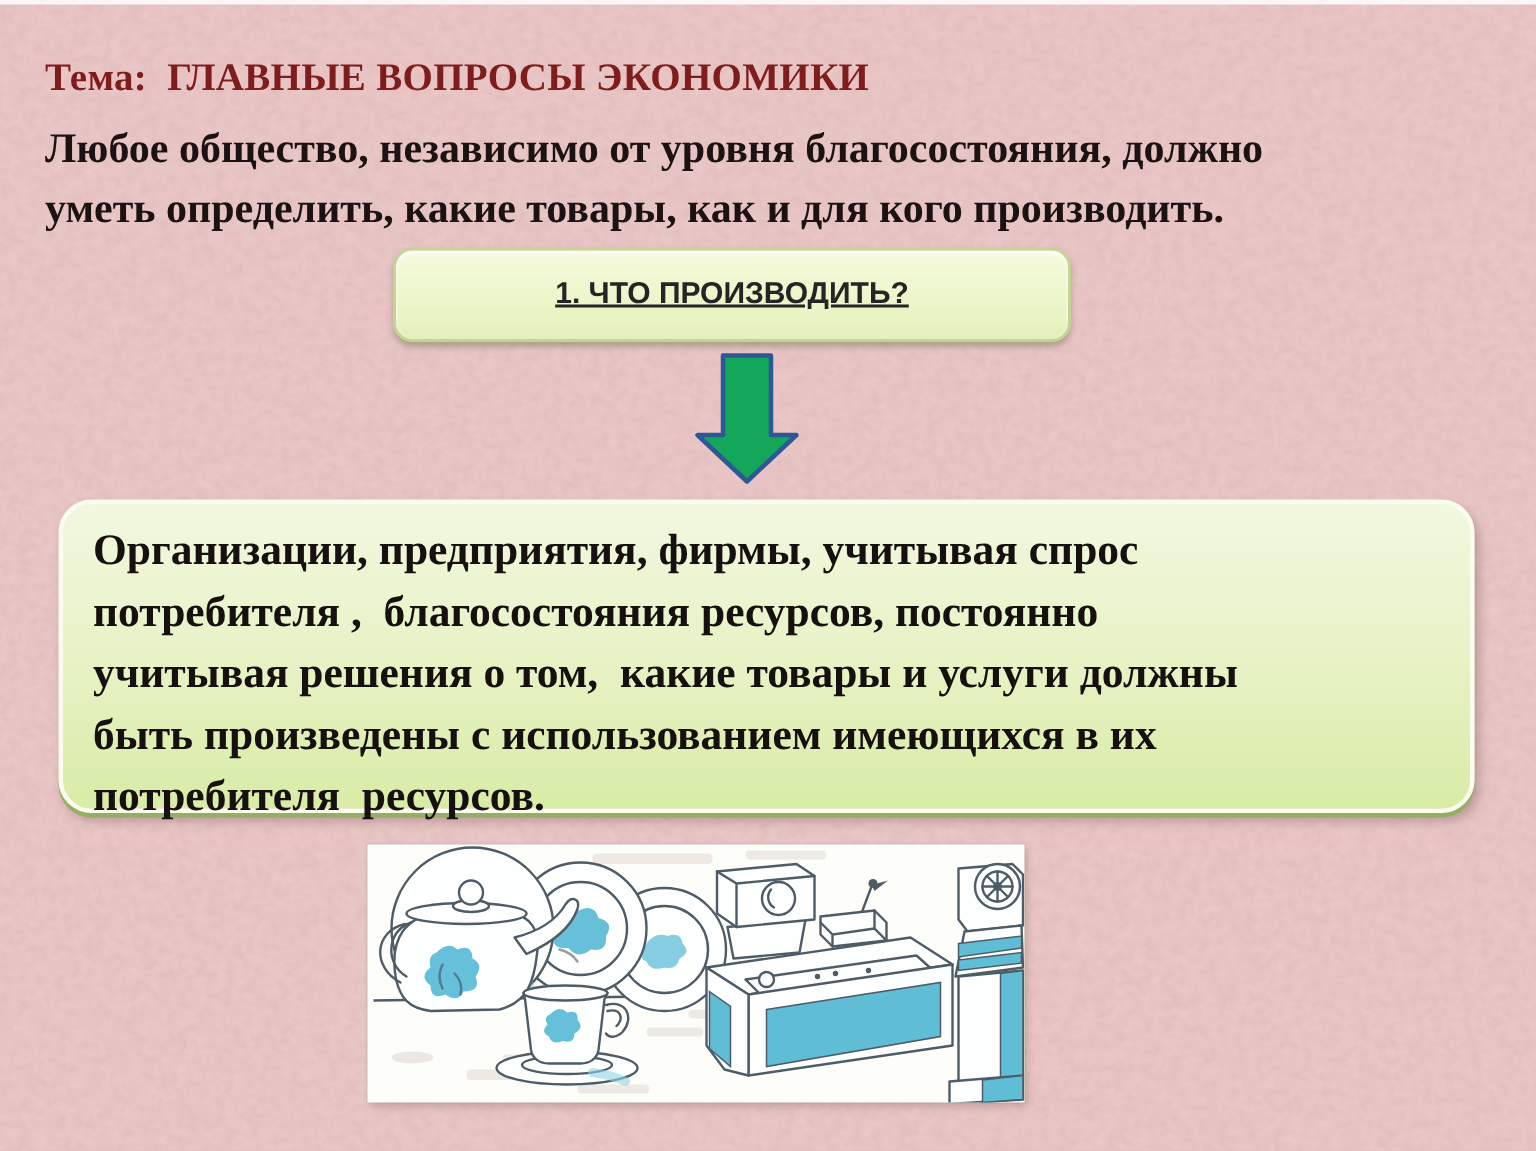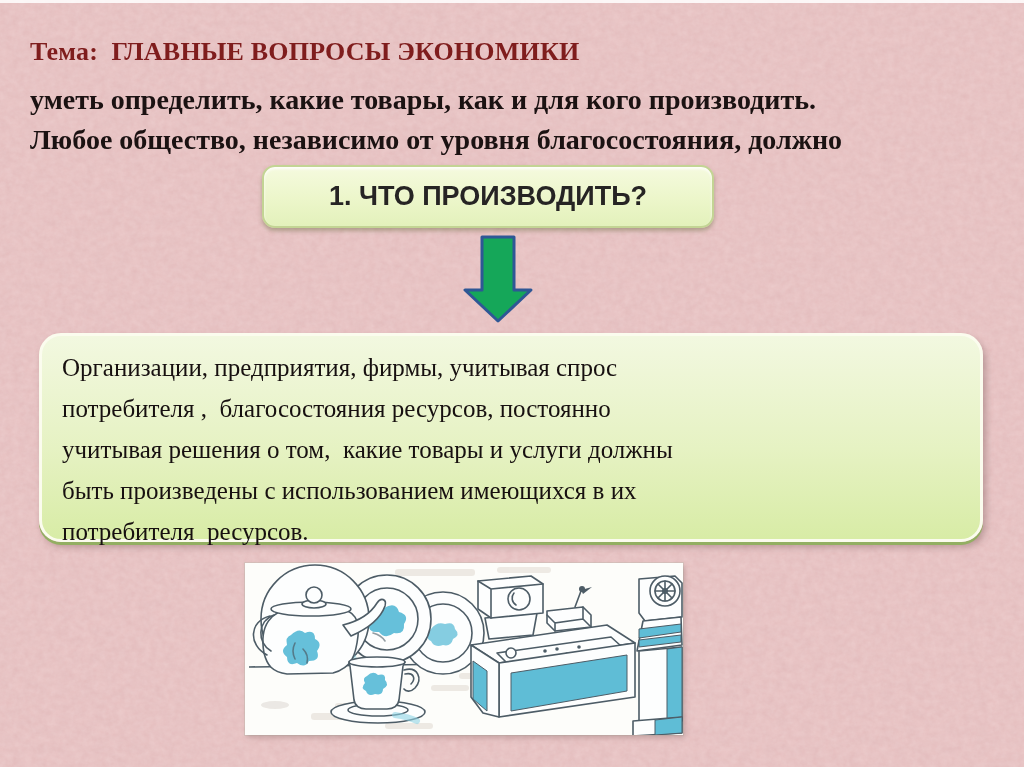--- a/index.html
+++ b/index.html
@@ -15,31 +15,31 @@
          color:#7f1d1d;white-space:pre;letter-spacing:.2px;margin-top:31px;}
   .intro{position:absolute;left:30px;top:80px;font-size:28px;font-weight:bold;
          color:#1b1212;line-height:40px;}
   .intro .line{white-space:pre;}
 
   .qbox{position:absolute;left:262px;top:165px;width:452px;height:63px;box-sizing:border-box;
         border-radius:13px;border:2px solid #c3d494;
         background:linear-gradient(180deg,#f5fade 0%,#ecf6ca 55%,#e3f1bb 100%);
         box-shadow:0 3px 4px rgba(110,110,70,.45), inset 0 2px 3px rgba(255,255,255,.9);
         display:flex;align-items:center;justify-content:center;}
-  .qbox .qlabel{font-family:"Liberation Sans", sans-serif;font-weight:bold;font-size:27px;
-        color:#262424;white-space:pre;}
+  .qbox .qlabel{font-family:"Liberation Sans", sans-serif;font-weight:bold;font-size:20px;
+        color:#262424;white-space:pre;text-decoration:underline;}
 
   .arrow-wrap{position:absolute;left:455px;top:229px;width:88px;height:98px;}
 
   .abox{position:absolute;left:39px;top:333px;width:944px;height:209px;box-sizing:border-box;
         border-radius:22px;border:3px solid #fbfcee;
         background:linear-gradient(180deg,#f2f8e0 0%,#e6f2c3 55%,#d8eca6 100%);
         box-shadow:0 3px 0 #93af62, 3px 5px 7px rgba(100,70,70,.35);
         padding:11px 20px;}
-  .abox .line{font-size:25px;font-weight:normal;color:#171010;line-height:41px;white-space:pre;}
+  .abox .line{font-size:29px;font-weight:bold;color:#171010;line-height:41px;white-space:pre;}
 
   .illustration{position:absolute;left:245px;top:563px;width:438px;height:172px;
         background:#fdfdfa;box-shadow:2px 3px 5px rgba(120,90,90,.3), 0 0 0 1px rgba(200,190,180,.5);}
 
   
   .w{fill:#fdfefe;stroke:#4d5c66;stroke-width:1.6;stroke-linejoin:round;}
   .nf{fill:none;stroke:#4d5c66;stroke-width:1.6;stroke-linecap:round;}
   .t{fill:#66c0da;stroke:none;}
   .t2{fill:#5fbdd6;stroke:#4d5c66;stroke-width:1;}
   .d{fill:#4d5c66;}
@@ -66,22 +66,22 @@
     <rect width="1024" height="767" filter="url(#noiseLight)"></rect>
   </svg>
 
   <div class="top-line"></div>
 
   <div class="content">
 
     <div class="title">Тема:  ГЛАВНЫЕ ВОПРОСЫ ЭКОНОМИКИ</div>
 
     <div class="intro">
+      <div class="line">Любое общество, независимо от уровня благосостояния, должно</div>
       <div class="line">уметь определить, какие товары, как и для кого производить.</div>
-      <div class="line">Любое общество, независимо от уровня благосостояния, должно</div>
     </div>
 
     <div class="qbox">
       <span class="qlabel">1. ЧТО ПРОИЗВОДИТЬ?</span>
     </div>
 
     <div class="arrow-wrap">
       <svg width="88" height="98" viewBox="0 0 88 98">
         <polygon points="27,8 59,8 59,61 76,61 43,92 10,61 27,61" fill="#15a759" stroke="#2e5795" stroke-width="3" stroke-linejoin="round"></polygon>
       </svg>

